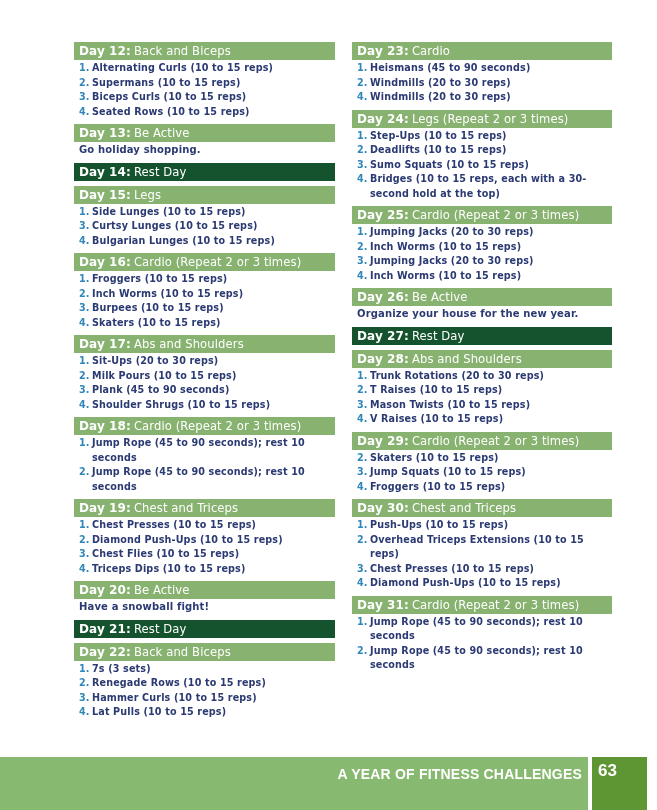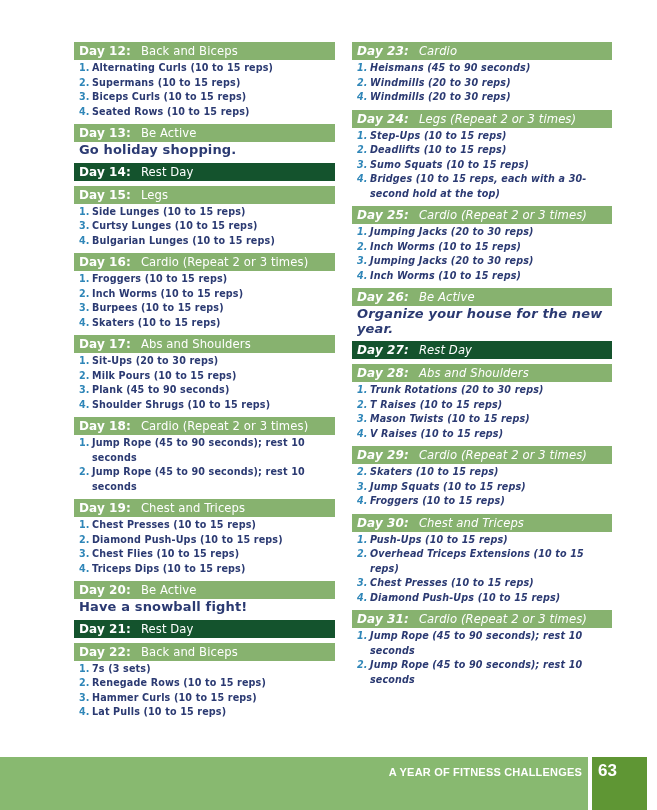--- a/index.html
+++ b/index.html
@@ -3,47 +3,47 @@
 <meta charset="utf-8">
 <style>
   html, body { margin: 0; padding: 0; }
   body {
     width: 657px; height: 810px; position: relative; overflow: hidden;
     background: #ffffff;
     font-family: "DejaVu Sans", "Liberation Sans", sans-serif;
   }
   .col { position: absolute; top: 42px; }
   .col.left { left: 74px; width: 261px; }
-  .col.right { left: 352px; width: 260px; font-style: italic; }
+  .col.right { left: 352px; width: 260px; }
   .day { margin-bottom: 5px; }
   .banner {
     height: 18px; line-height: 18px; background: #87b26f; color: #ffffff;
     padding-left: 5px; font-size: 11.6px; white-space: nowrap; overflow: hidden;
     letter-spacing: 0.1px;
   }
   .banner.rest { background: #14532d; }
   .banner .daylabel { font-weight: bold; font-size: 12px; }
-  .banner .daytitle { font-weight: normal; margin-left: 10px; text-align: right; }
+  .banner .daytitle { font-weight: normal; margin-left: 3px; text-align: right; }
   ol.items { list-style: none; margin: 1px 0 0 0; padding: 0 0 0 5px; }
   ol.items li {
     font-size: 9.6px; font-weight: bold; color: #2b3a72; line-height: 14.5px;
     padding-left: 13px; text-indent: -13px; letter-spacing: 0.15px;
   }
   ol.items li .num { color: #2f86b8; display: inline-block; width: 13px; text-indent: 0; }
   .note {
-    font-size: 13px; font-weight: bold; color: #2b3a72; line-height: 14.5px;
+    font-size: 10px; font-weight: bold; color: #2b3a72; line-height: 14.5px;
     padding: 1px 0 0 5px; letter-spacing: 0.15px;
   }
   .footer-band {
     position: absolute; left: 0; top: 757px; width: 588px; height: 53px;
     background: #88b970;
   }
   .footer-title {
     position: absolute; right: 6px; top: 9px; color: #ffffff;
-    font-family: "Liberation Sans", sans-serif; font-weight: bold; font-size: 11px;
+    font-family: "Liberation Sans", sans-serif; font-weight: bold; font-size: 14px;
     letter-spacing: 0.2px;
   }
   .footer-page {
     position: absolute; left: 592px; top: 757px; width: 55px; height: 53px;
     background: #5f9634;
   }
   .footer-page span {
     position: absolute; left: 6px; top: 4px; color: #ffffff;
     font-family: "Liberation Sans", sans-serif; font-weight: bold; font-size: 17px;
   }

